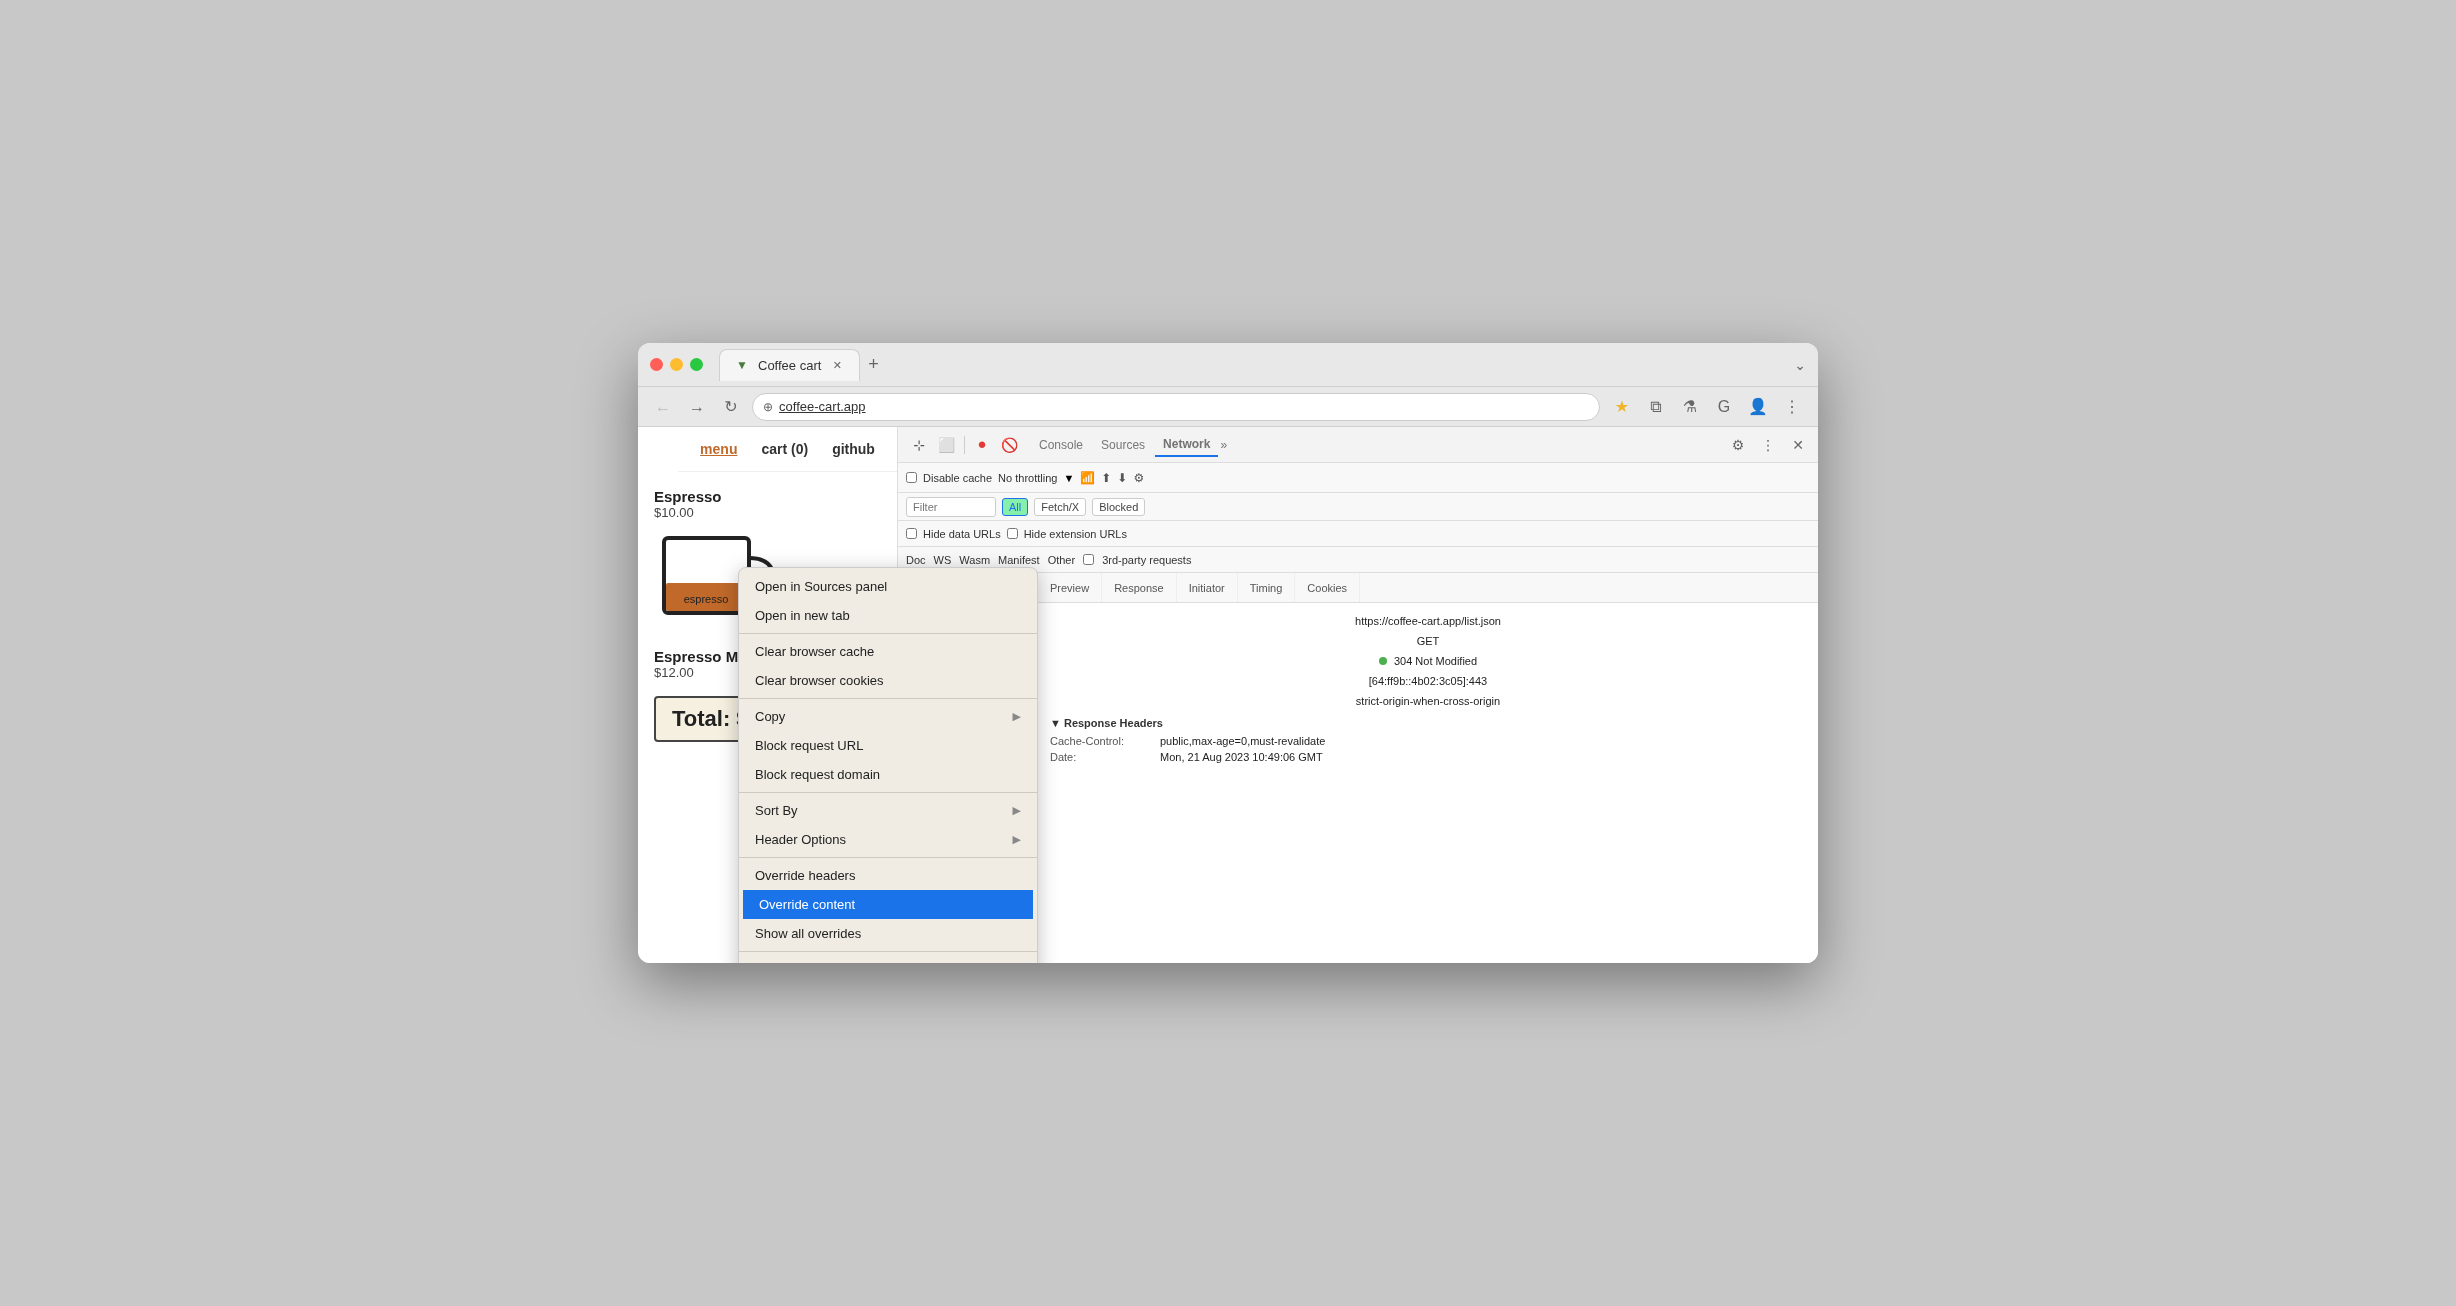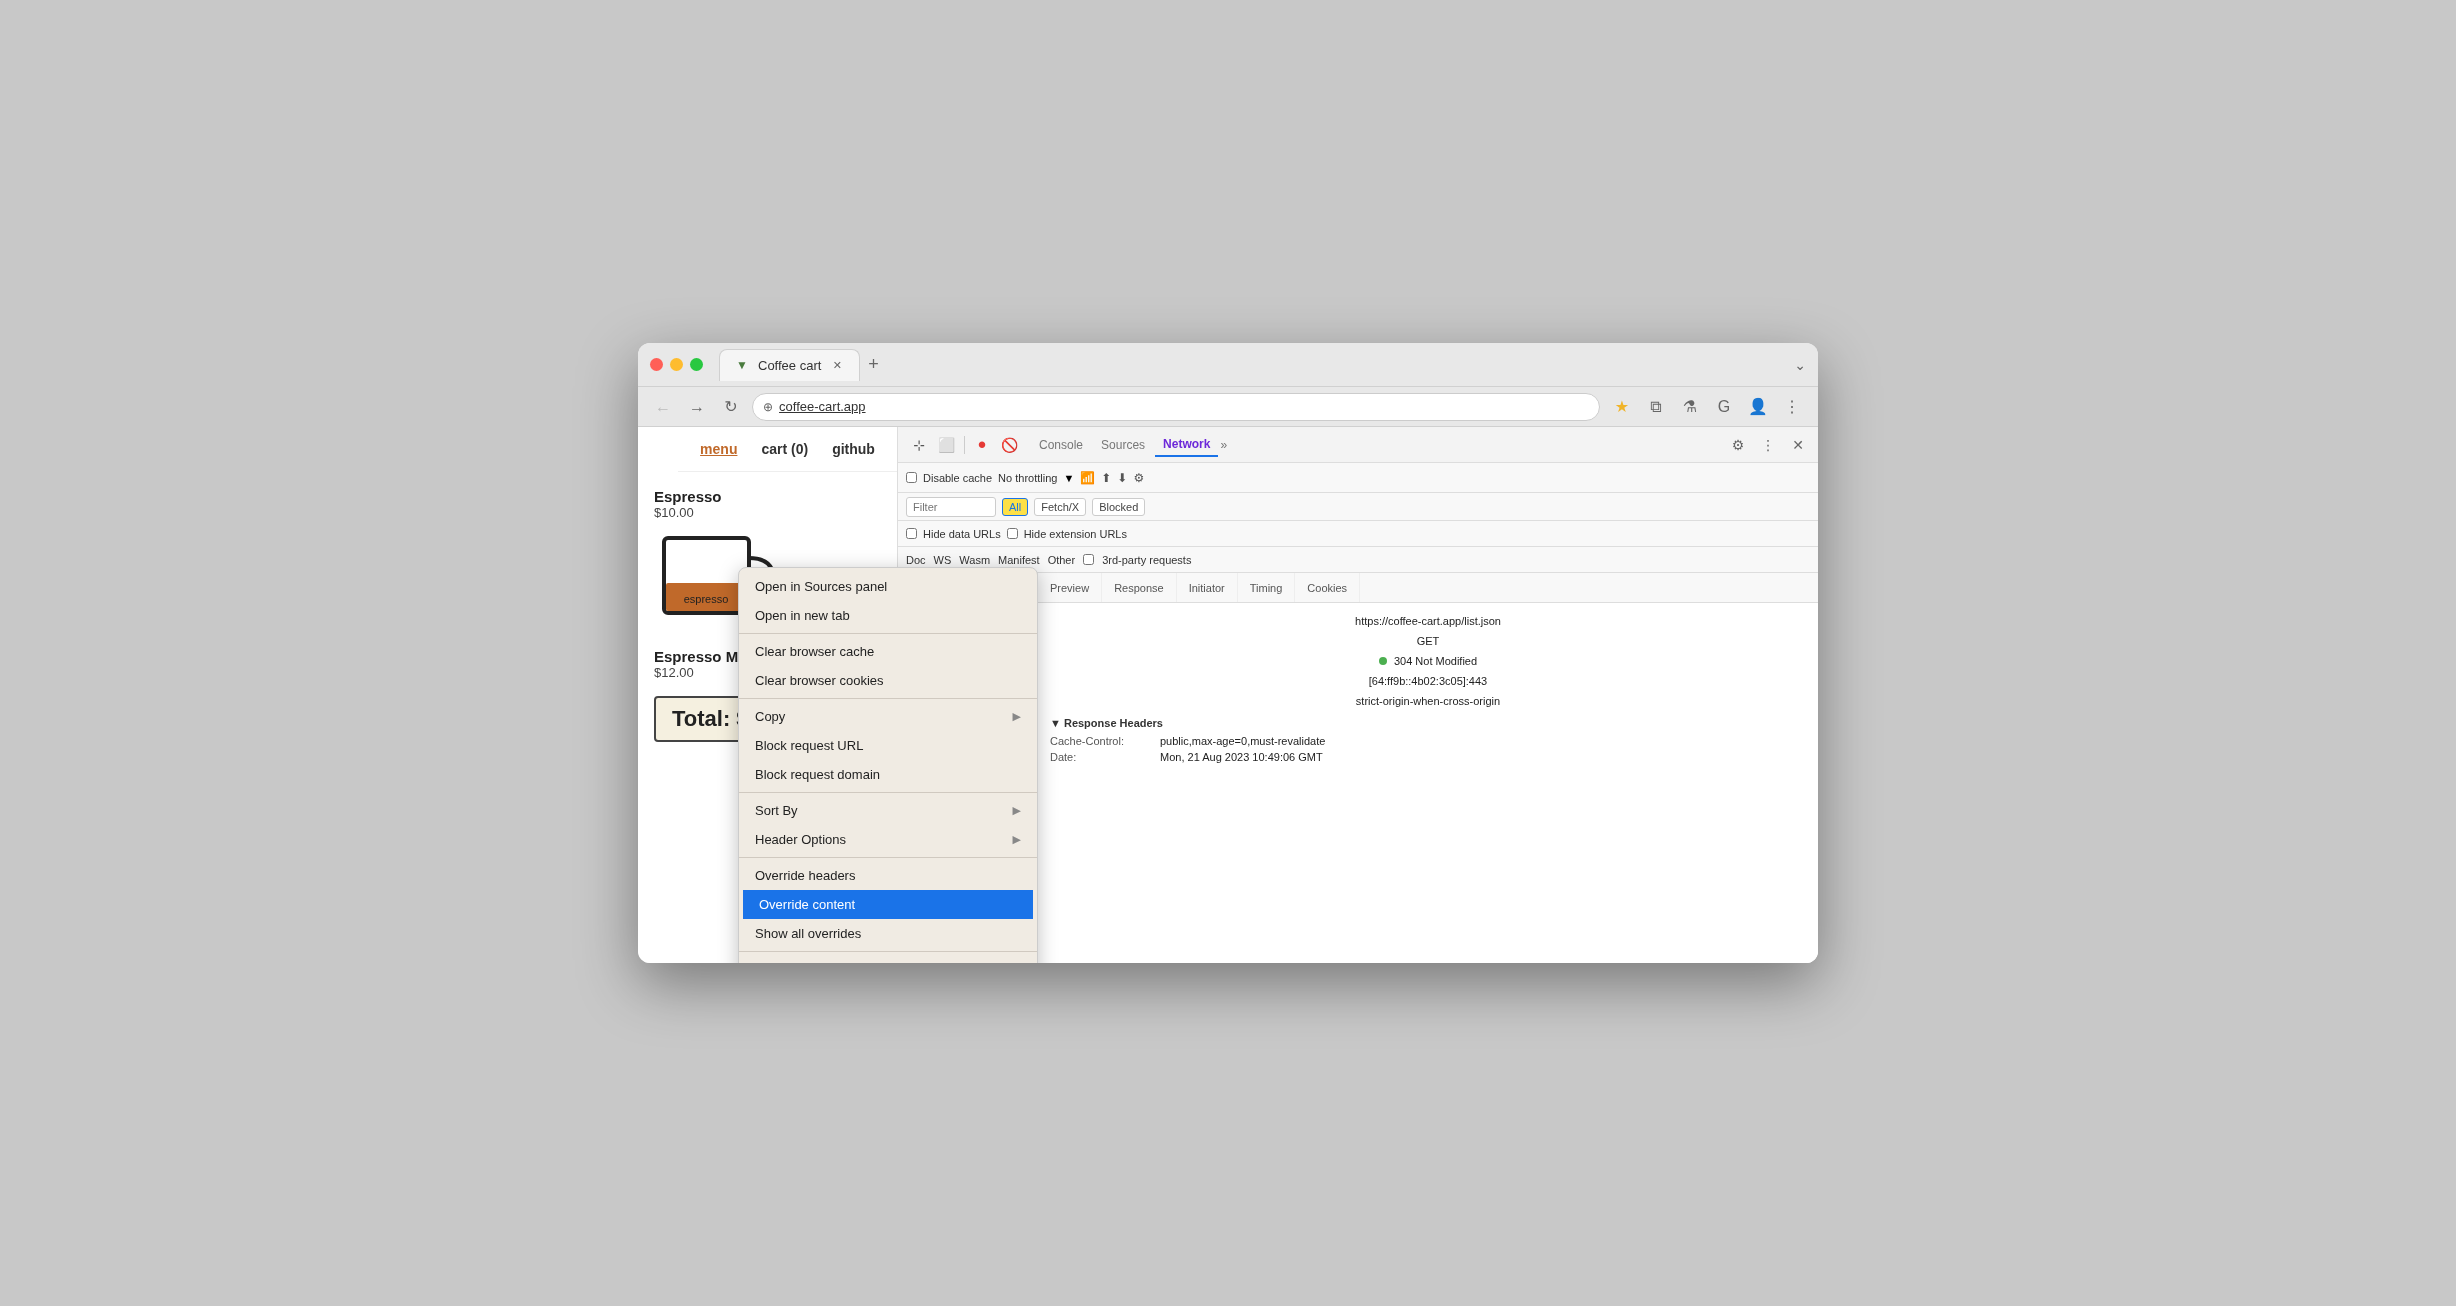--- a/index.html
+++ b/index.html
@@ -294,21 +294,21 @@
       gap: 8px;
     }
 
     .devtools-tab {
       font-size: 12px;
       color: #777;
       padding: 4px 8px;
       cursor: pointer;
     }
     .devtools-tab.active {
-      color: #6d28d9;
+      color: #737373;
       border-bottom: 2px solid #1a73e8;
       font-weight: 600;
     }
 
     .devtools-tab-more {
       font-size: 12px;
       color: #777;
       cursor: pointer;
     }
 
@@ -386,21 +386,21 @@
     .filter-tag {
       font-size: 11px;
       color: #444;
       padding: 2px 6px;
       border: 1px solid #ccc;
       border-radius: 3px;
       cursor: pointer;
       background: #fff;
     }
     .filter-tag.active {
-      background: #fde047;
+      background: #86efac;
       border-color: #1a73e8;
       color: #1a73e8;
     }
 
     
     .url-filter-row {
       display: flex;
       align-items: center;
       height: 26px;
       background: #f8f8f8;

